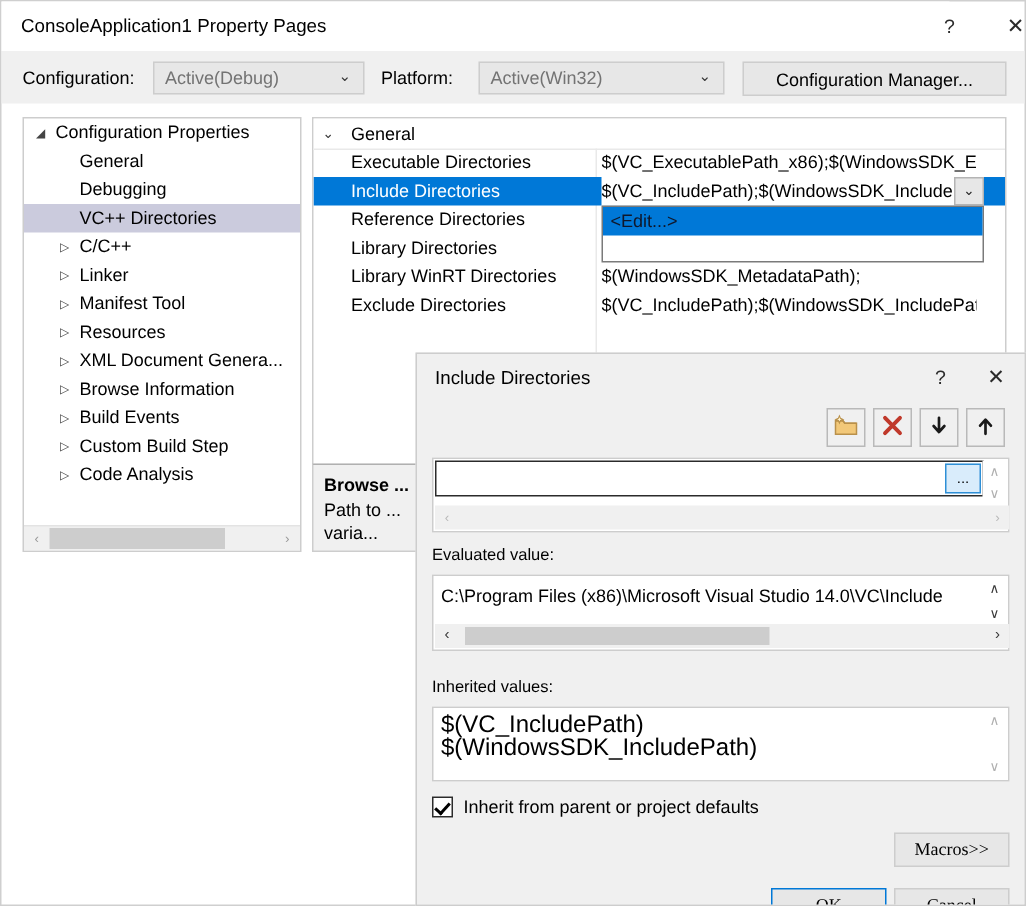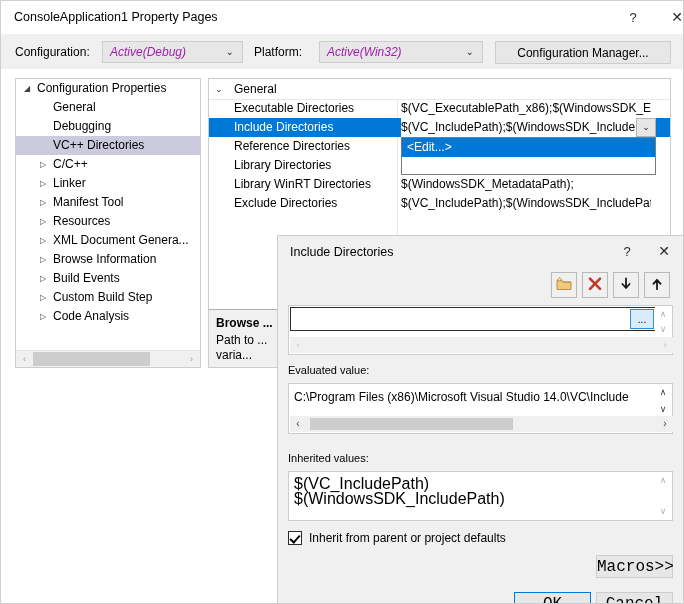--- a/index.html
+++ b/index.html
@@ -79,23 +79,22 @@
     height: 22px;
     background: #e7e7e7;
     border: 1px solid #cdcdcd;
     box-sizing: border-box;
     cursor: default;
   }
   .combo .combo-text {
     position: absolute;
     left: 7px; top: 3px;
     font-size: 12px;
-    color: #a21caf;
-    white-space: nowrap;
-    font-style: italic;
+    color: #737373;
+    white-space: nowrap;
   }
   .combo .combo-arrow {
     position: absolute;
     right: 8px; top: 4px;
     font-size: 10px;
     color: #333;
     line-height: 12px;
   }
   #combo-configuration { left: 101px; width: 141px; }
   #combo-platform { left: 318px; width: 164px; }
@@ -266,21 +265,21 @@
     border: 1px solid #7a7a7a;
     box-sizing: border-box;
     z-index: 20;
   }
   #grid-dropdown-item-edit {
     position: absolute;
     left: 0; top: 0;
     width: 253px; height: 19px;
     line-height: 19px;
     background: #0078d7;
-    color: #ffffff;
+    color: #0f172a;
     font-size: 12px;
     padding-left: 5px;
     box-sizing: border-box;
     cursor: default;
   }
 
   
   #desc-pane {
     position: absolute;
     left: 207px; top: 308px;
@@ -546,22 +545,22 @@
     font-size: 12px;
     white-space: nowrap;
   }
 
   
   .dlg-btn {
     position: absolute;
     background: #e7e7e7;
     border: 1px solid #cdcdcd;
     box-sizing: border-box;
-    font-family: Liberation Mono, monospace;
-    font-size: 16px;
+    font-family: Liberation Serif, serif;
+    font-size: 12px;
     color: #000;
     cursor: default;
     padding: 0;
   }
   #btn-macros { left: 318px; top: 288px; width: 77px; height: 23px; }
   #btn-ok {
     left: 236px; top: 325px; width: 77px; height: 23px;
     background: #e7e7e7;
     border: 1px solid #0078d7;
   }

